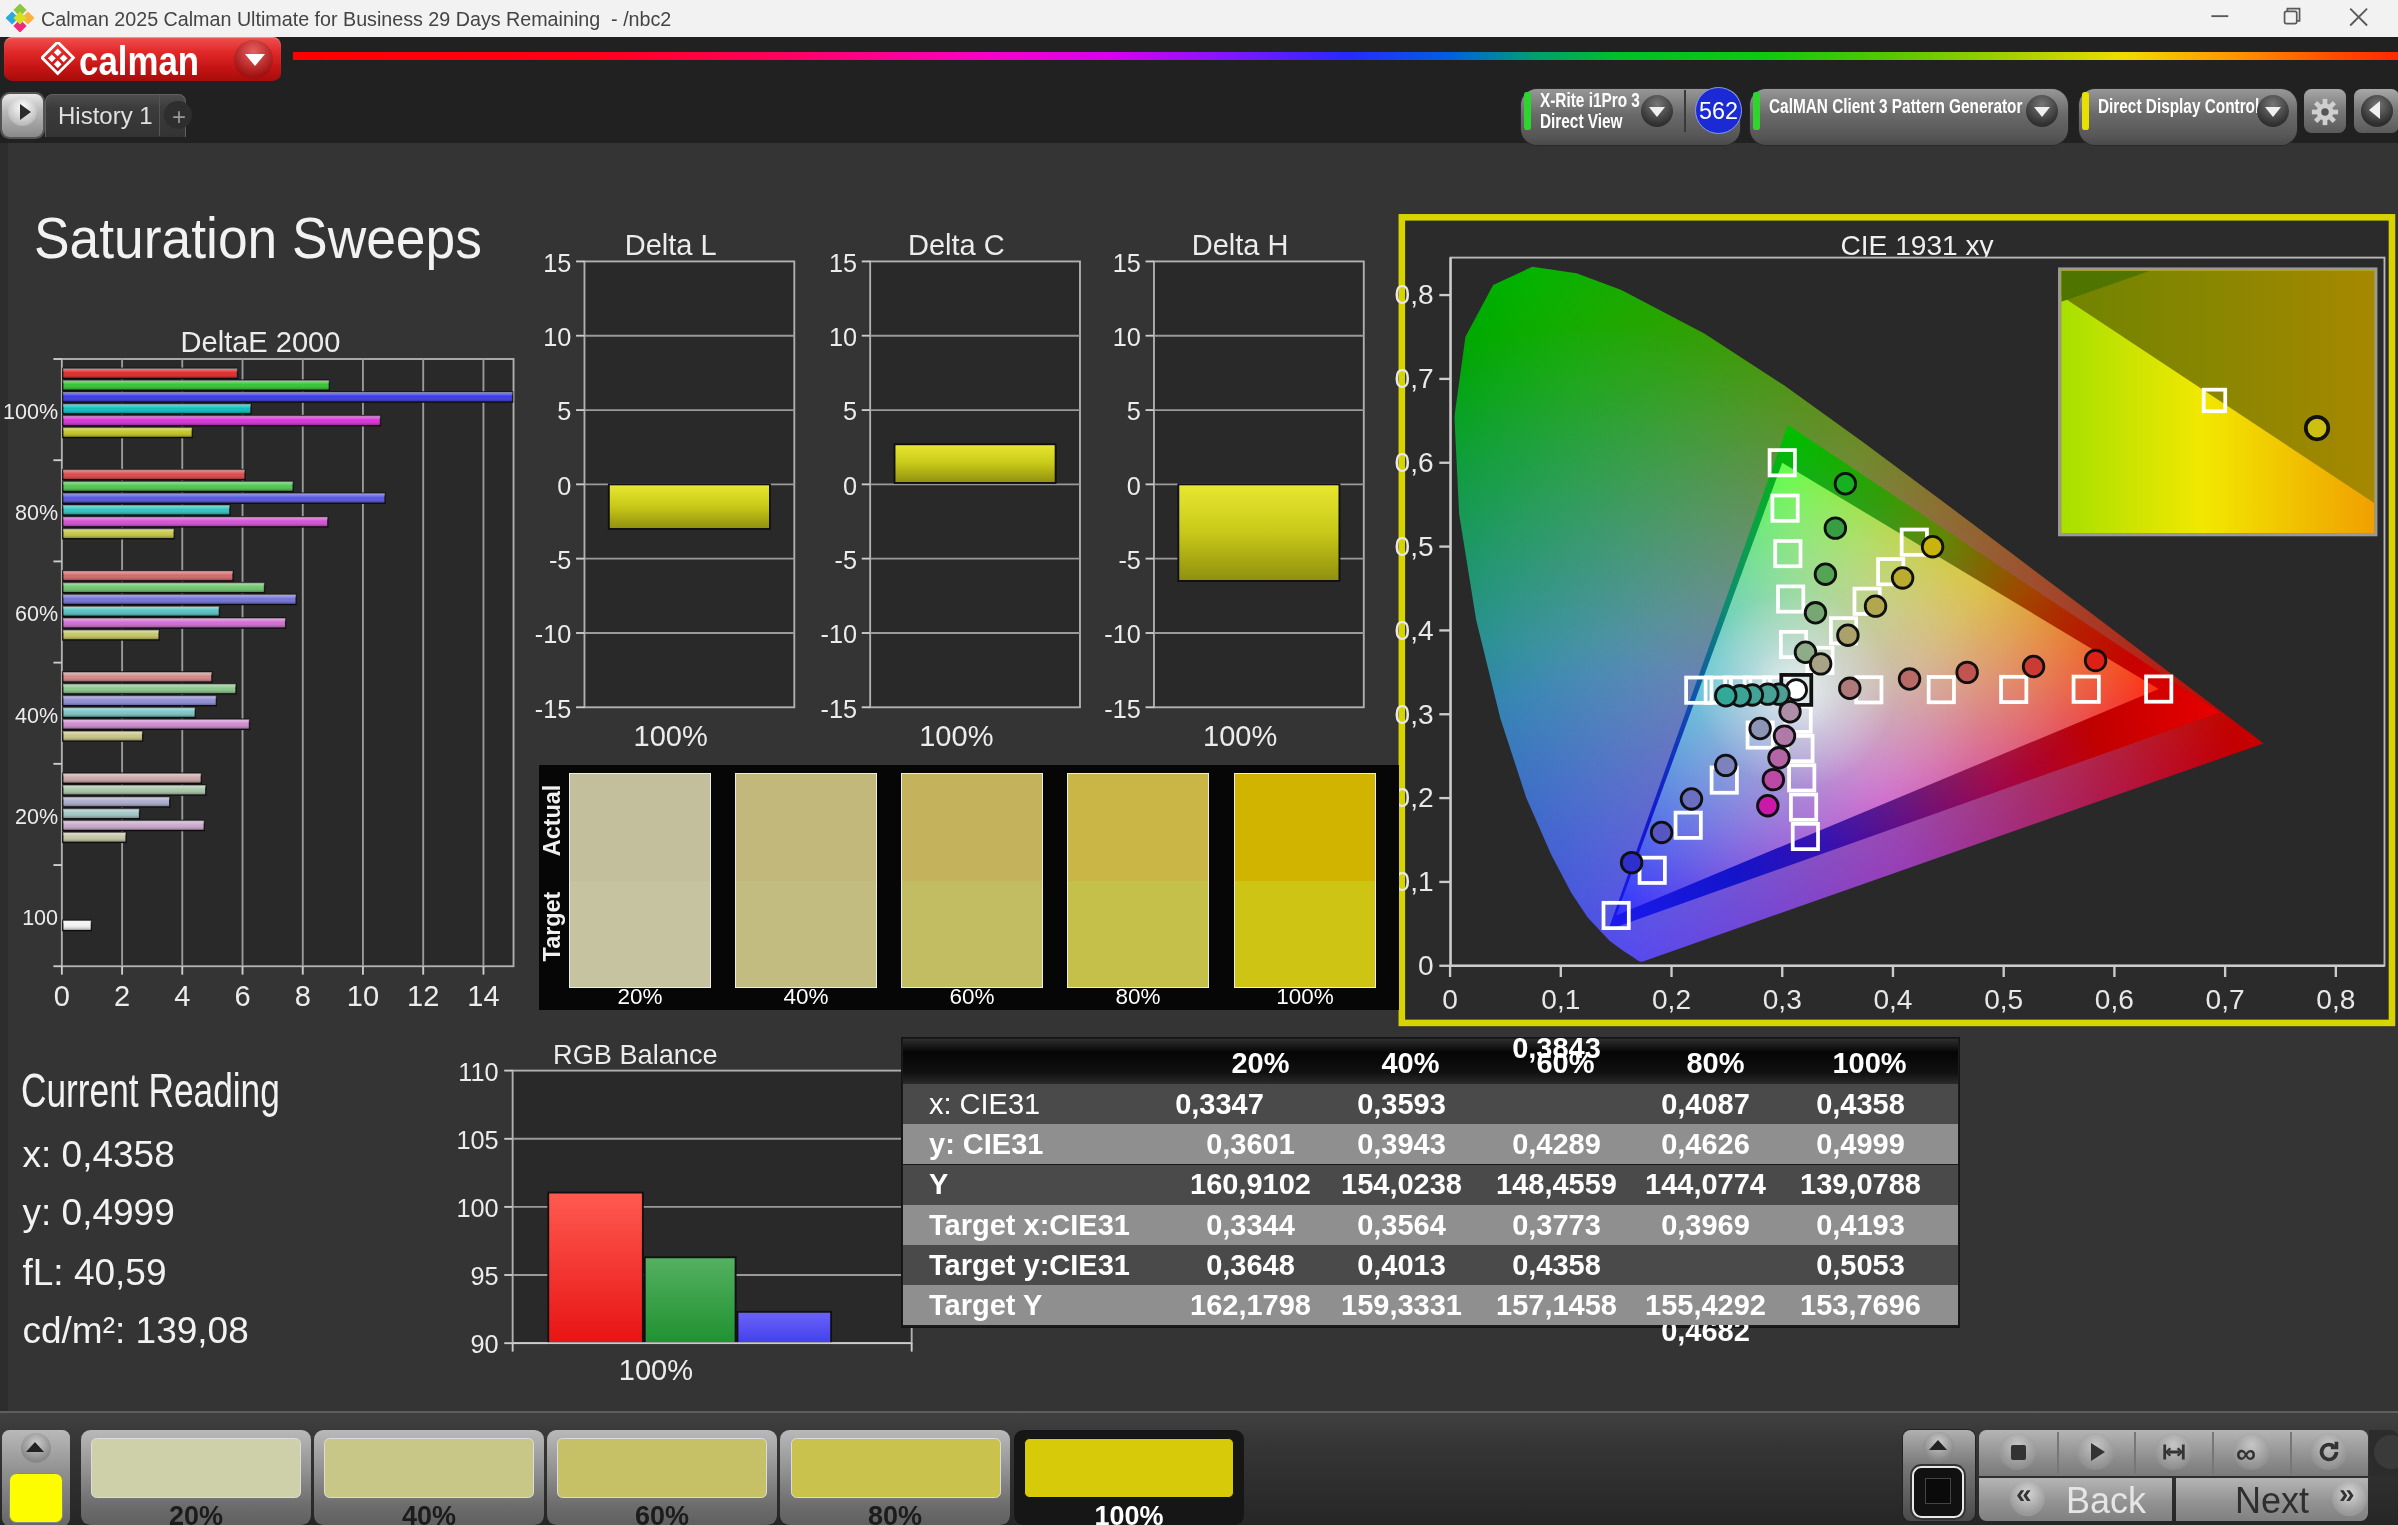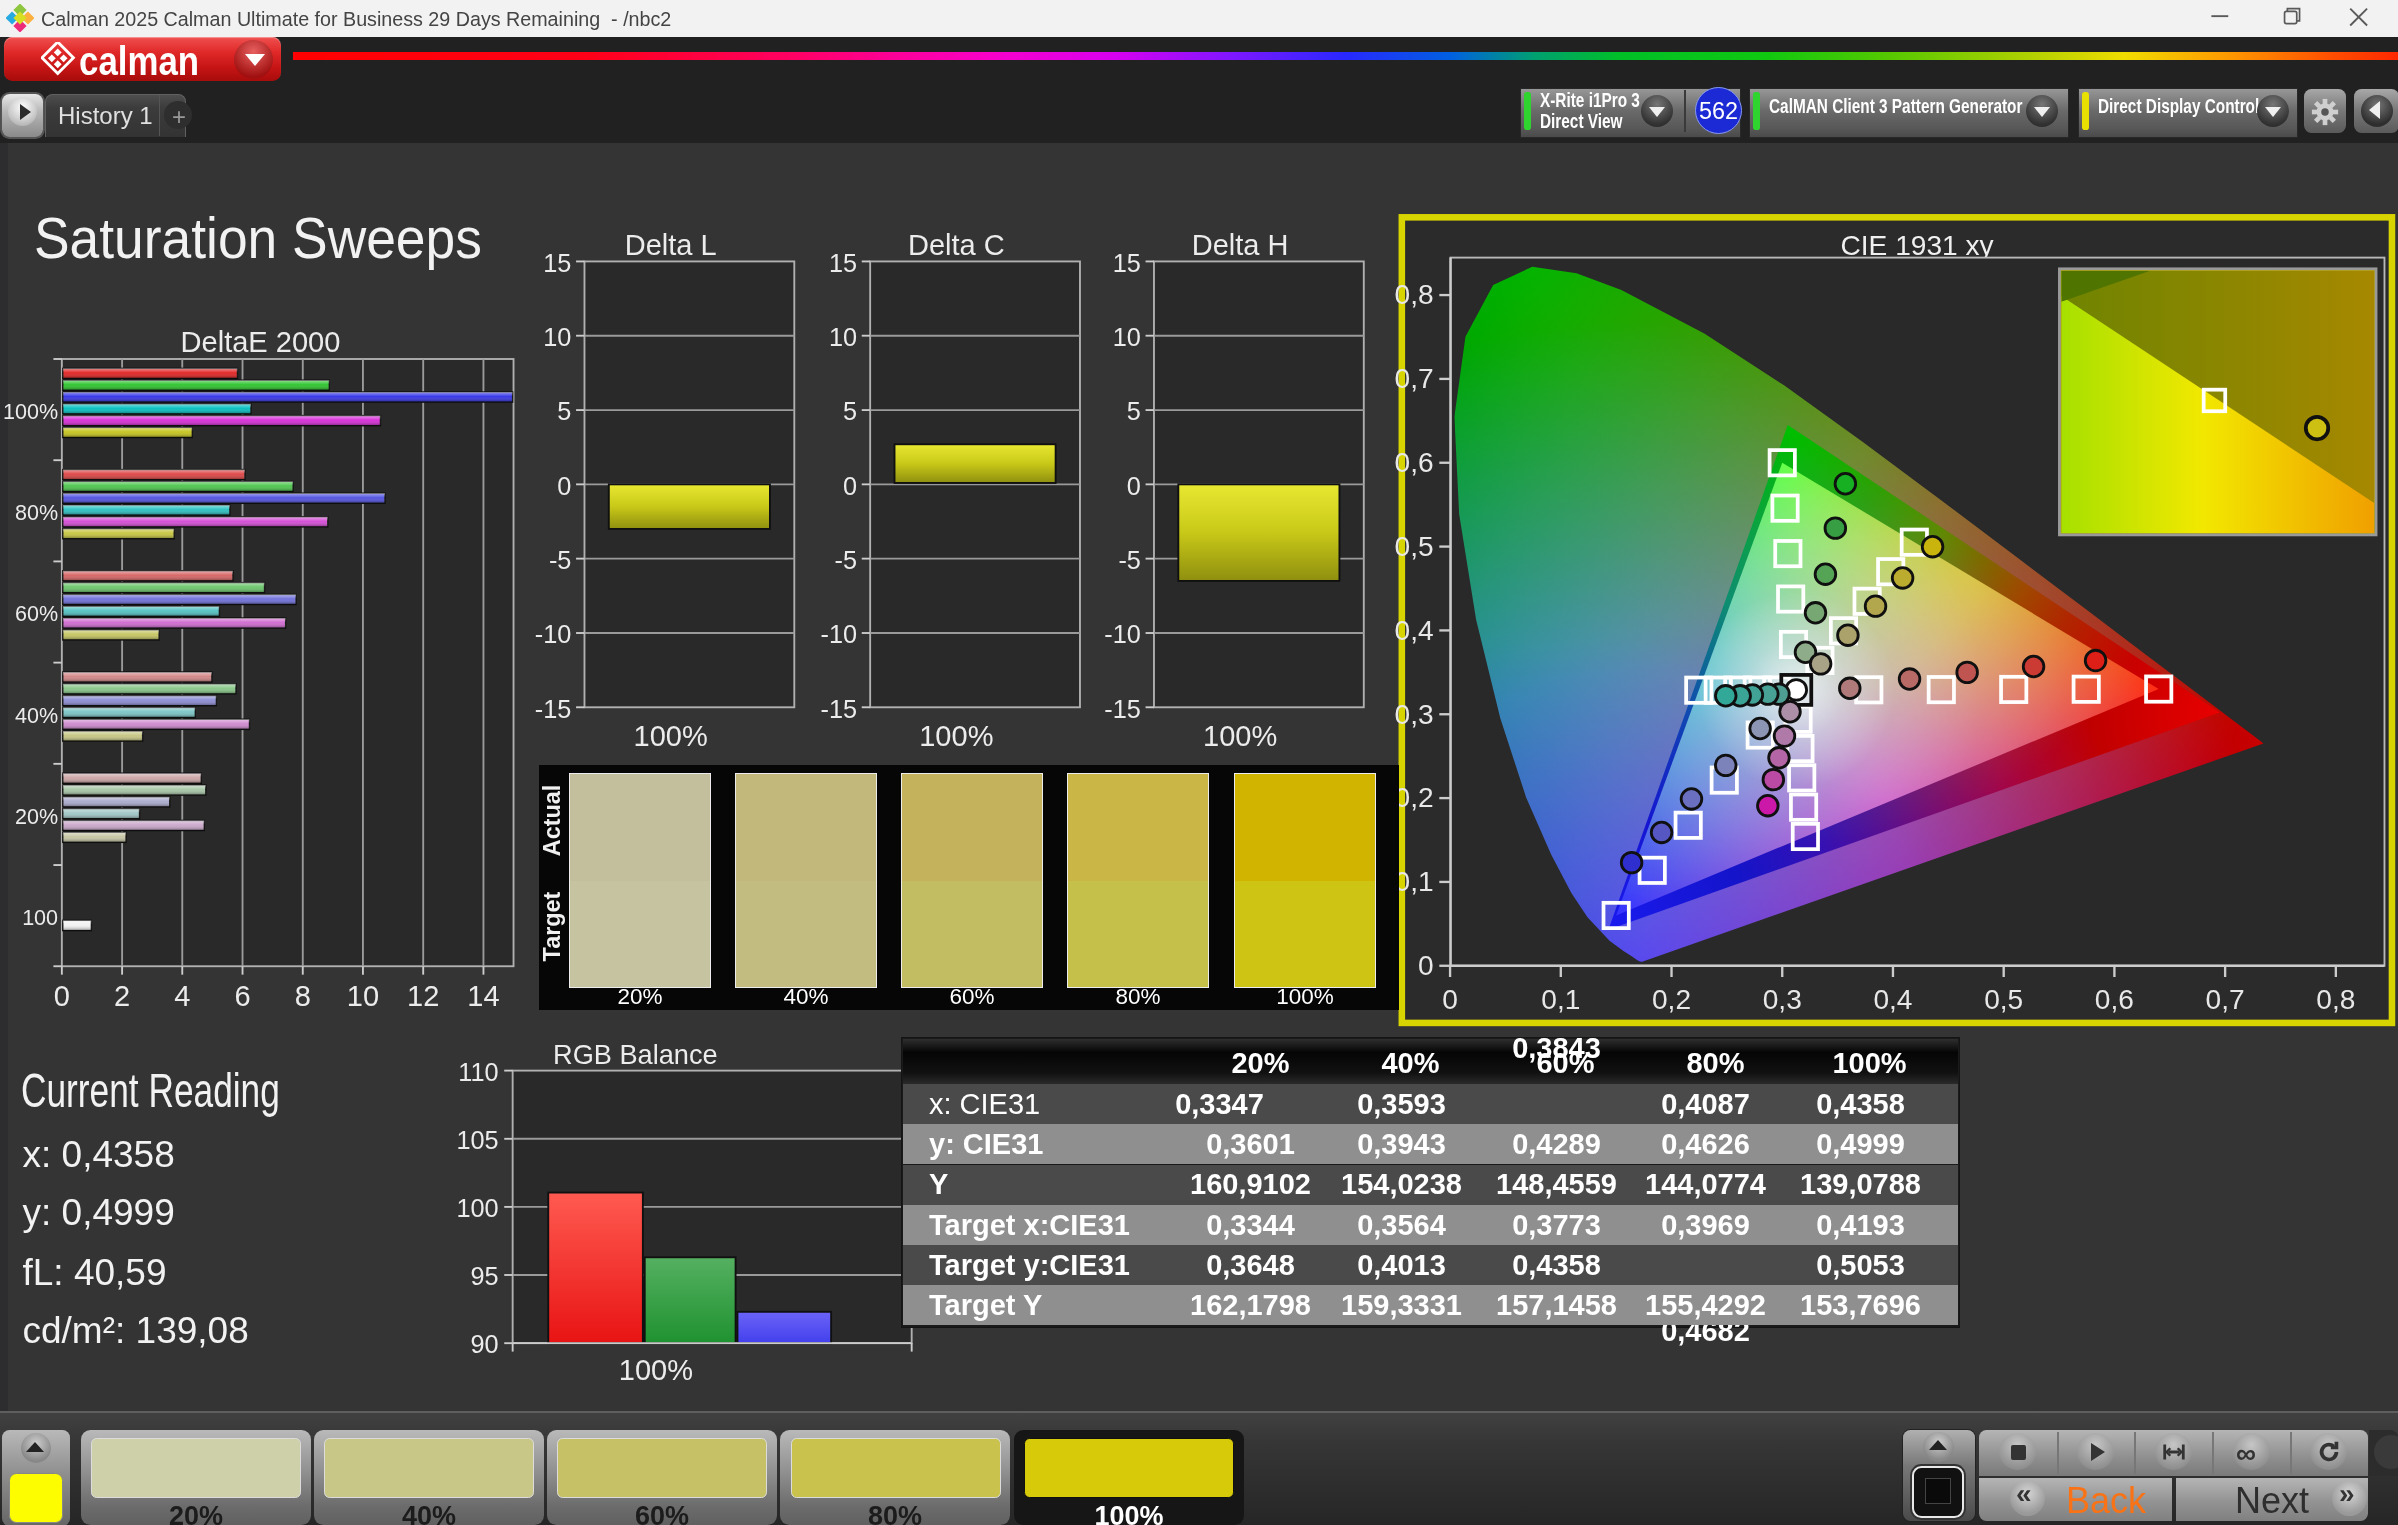--- a/index.html
+++ b/index.html
@@ -1,19 +1,19 @@
 <!DOCTYPE html>
 <html style="font-size:15px"><head><meta charset="utf-8"><style>
 *{margin:0;padding:0;box-sizing:border-box}
 body{width:2399px;height:1525px;overflow:hidden}
 #root{position:relative;width:2399px;height:1525px;background:#343434;font-family:"Liberation Sans",sans-serif;overflow:hidden}
 .abs{position:absolute}
 .rot{transform:rotate(-90deg)}
 .tcell{width:159px;text-align:center;color:#fff;font-size:29px;font-weight:bold}
-.ddbox{position:absolute;height:48px;border-radius:0;background:linear-gradient(#979797,#6a6a6a 45%,#565656 85%,#4a4a4a);box-shadow:0 0 0 0.9px #2a2a2a}
+.ddbox{position:absolute;height:56px;border-radius:16px;background:linear-gradient(#979797,#6a6a6a 45%,#565656 85%,#4a4a4a);box-shadow:0 0 0 0.9px #2a2a2a}
 .ddbar{position:absolute;left:2.8px;top:2.8px;width:7.5px;height:38px;border-radius:2.8px}
 .ddarrow{position:absolute;width:32px;height:32px;border-radius:50%;background:radial-gradient(circle at 50% 30%,#777,#333 70%,#222);}
 .ddarrow:after{content:"";position:absolute;left:7.5px;top:12px;border-left:8.4px solid transparent;border-right:8.4px solid transparent;border-top:10.3px solid #f0f0f0}
 .ddtext{position:absolute;color:#fff;font-size:19.7px;font-weight:bold;line-height:21.5px;white-space:nowrap;transform:scaleX(0.78);transform-origin:0 50%}
 .gbtn{position:absolute;border-radius:7.5px;background:linear-gradient(#a8a8a8,#777 50%,#5a5a5a);box-shadow:0 0 0 0.9px #222}
 .pctbtn{position:absolute;top:1430px;width:230px;height:95px;border-radius:9.4px;background:linear-gradient(#b9b9b9,#8f8f8f 45%,#6c6c6c 80%,#606060)}
 .pctsw{position:absolute;left:10.3px;top:8.4px;width:210px;height:60px;border-radius:5.6px;border:1.9px solid #dcdcdc}
 .pctlab{position:absolute;left:0;top:71px;width:230px;text-align:center;font-size:27px;font-weight:bold;color:#1c1c1c}
 .circbtn{position:absolute;width:37px;height:37px;border-radius:50%;background:radial-gradient(circle at 50% 32%,#c6c6c6,#9a9a9a 60%,#7e7e7e)}
 </style></head><body>
@@ -694,17 +694,17 @@
 <svg class="abs" style="left:2316px;top:1439px" width="26" height="26" viewBox="0 0 28 28">
       <path d="M22,14a8 8 0 1 1-3-6.2" stroke="#333" stroke-width="4" fill="none"></path>
       <path d="M22,3 v6 h-6" fill="none" stroke="#333" stroke-width="4"></path>
     </svg>
 <div class="abs" style="left:2369px;top:1430px;width:29px;height:46px;background:#2c2c2c;border-radius:0 7.5px 0 0"></div>
 <div class="abs" style="left:2374px;top:1435px;width:34px;height:34px;border-radius:50%;background:#3a3a3a"></div>
 <div class="abs" style="left:1979px;top:1478px;width:193px;height:43px;border-radius:0 0 0 7.5px;background:linear-gradient(#b5b5b5,#939393 55%,#808080)"></div>
 <div class="abs" style="left:2176px;top:1478px;width:192px;height:43px;border-radius:0 0 7.5px 0;background:linear-gradient(#b5b5b5,#939393 55%,#808080)"></div>
 <div class="abs" style="left:2010px;top:1481px;width:35px;height:35px;border-radius:50%;background:radial-gradient(circle at 50% 35%,#d5d5d5,#9a9a9a 70%)"></div>
 <div class="abs" style="left:2016px;top:1478px;font-size:28px;color:#333;font-weight:bold">«</div>
-<div class="abs" style="left:2066px;top:1480px;font-size:36px;color:#f97316">Back</div>
+<div class="abs" style="left:2066px;top:1480px;font-size:36px;color:#e5e5e5">Back</div>
 <div class="abs" style="left:2332px;top:1481px;width:35px;height:35px;border-radius:50%;background:radial-gradient(circle at 50% 35%,#d5d5d5,#9a9a9a 70%)"></div>
 <div class="abs" style="left:2339px;top:1478px;font-size:28px;color:#333;font-weight:bold">»</div>
 <div class="abs" style="left:2235px;top:1480px;font-size:36px;color:#2e2e2e">Next</div>
   </div>
 
 </body></html>

